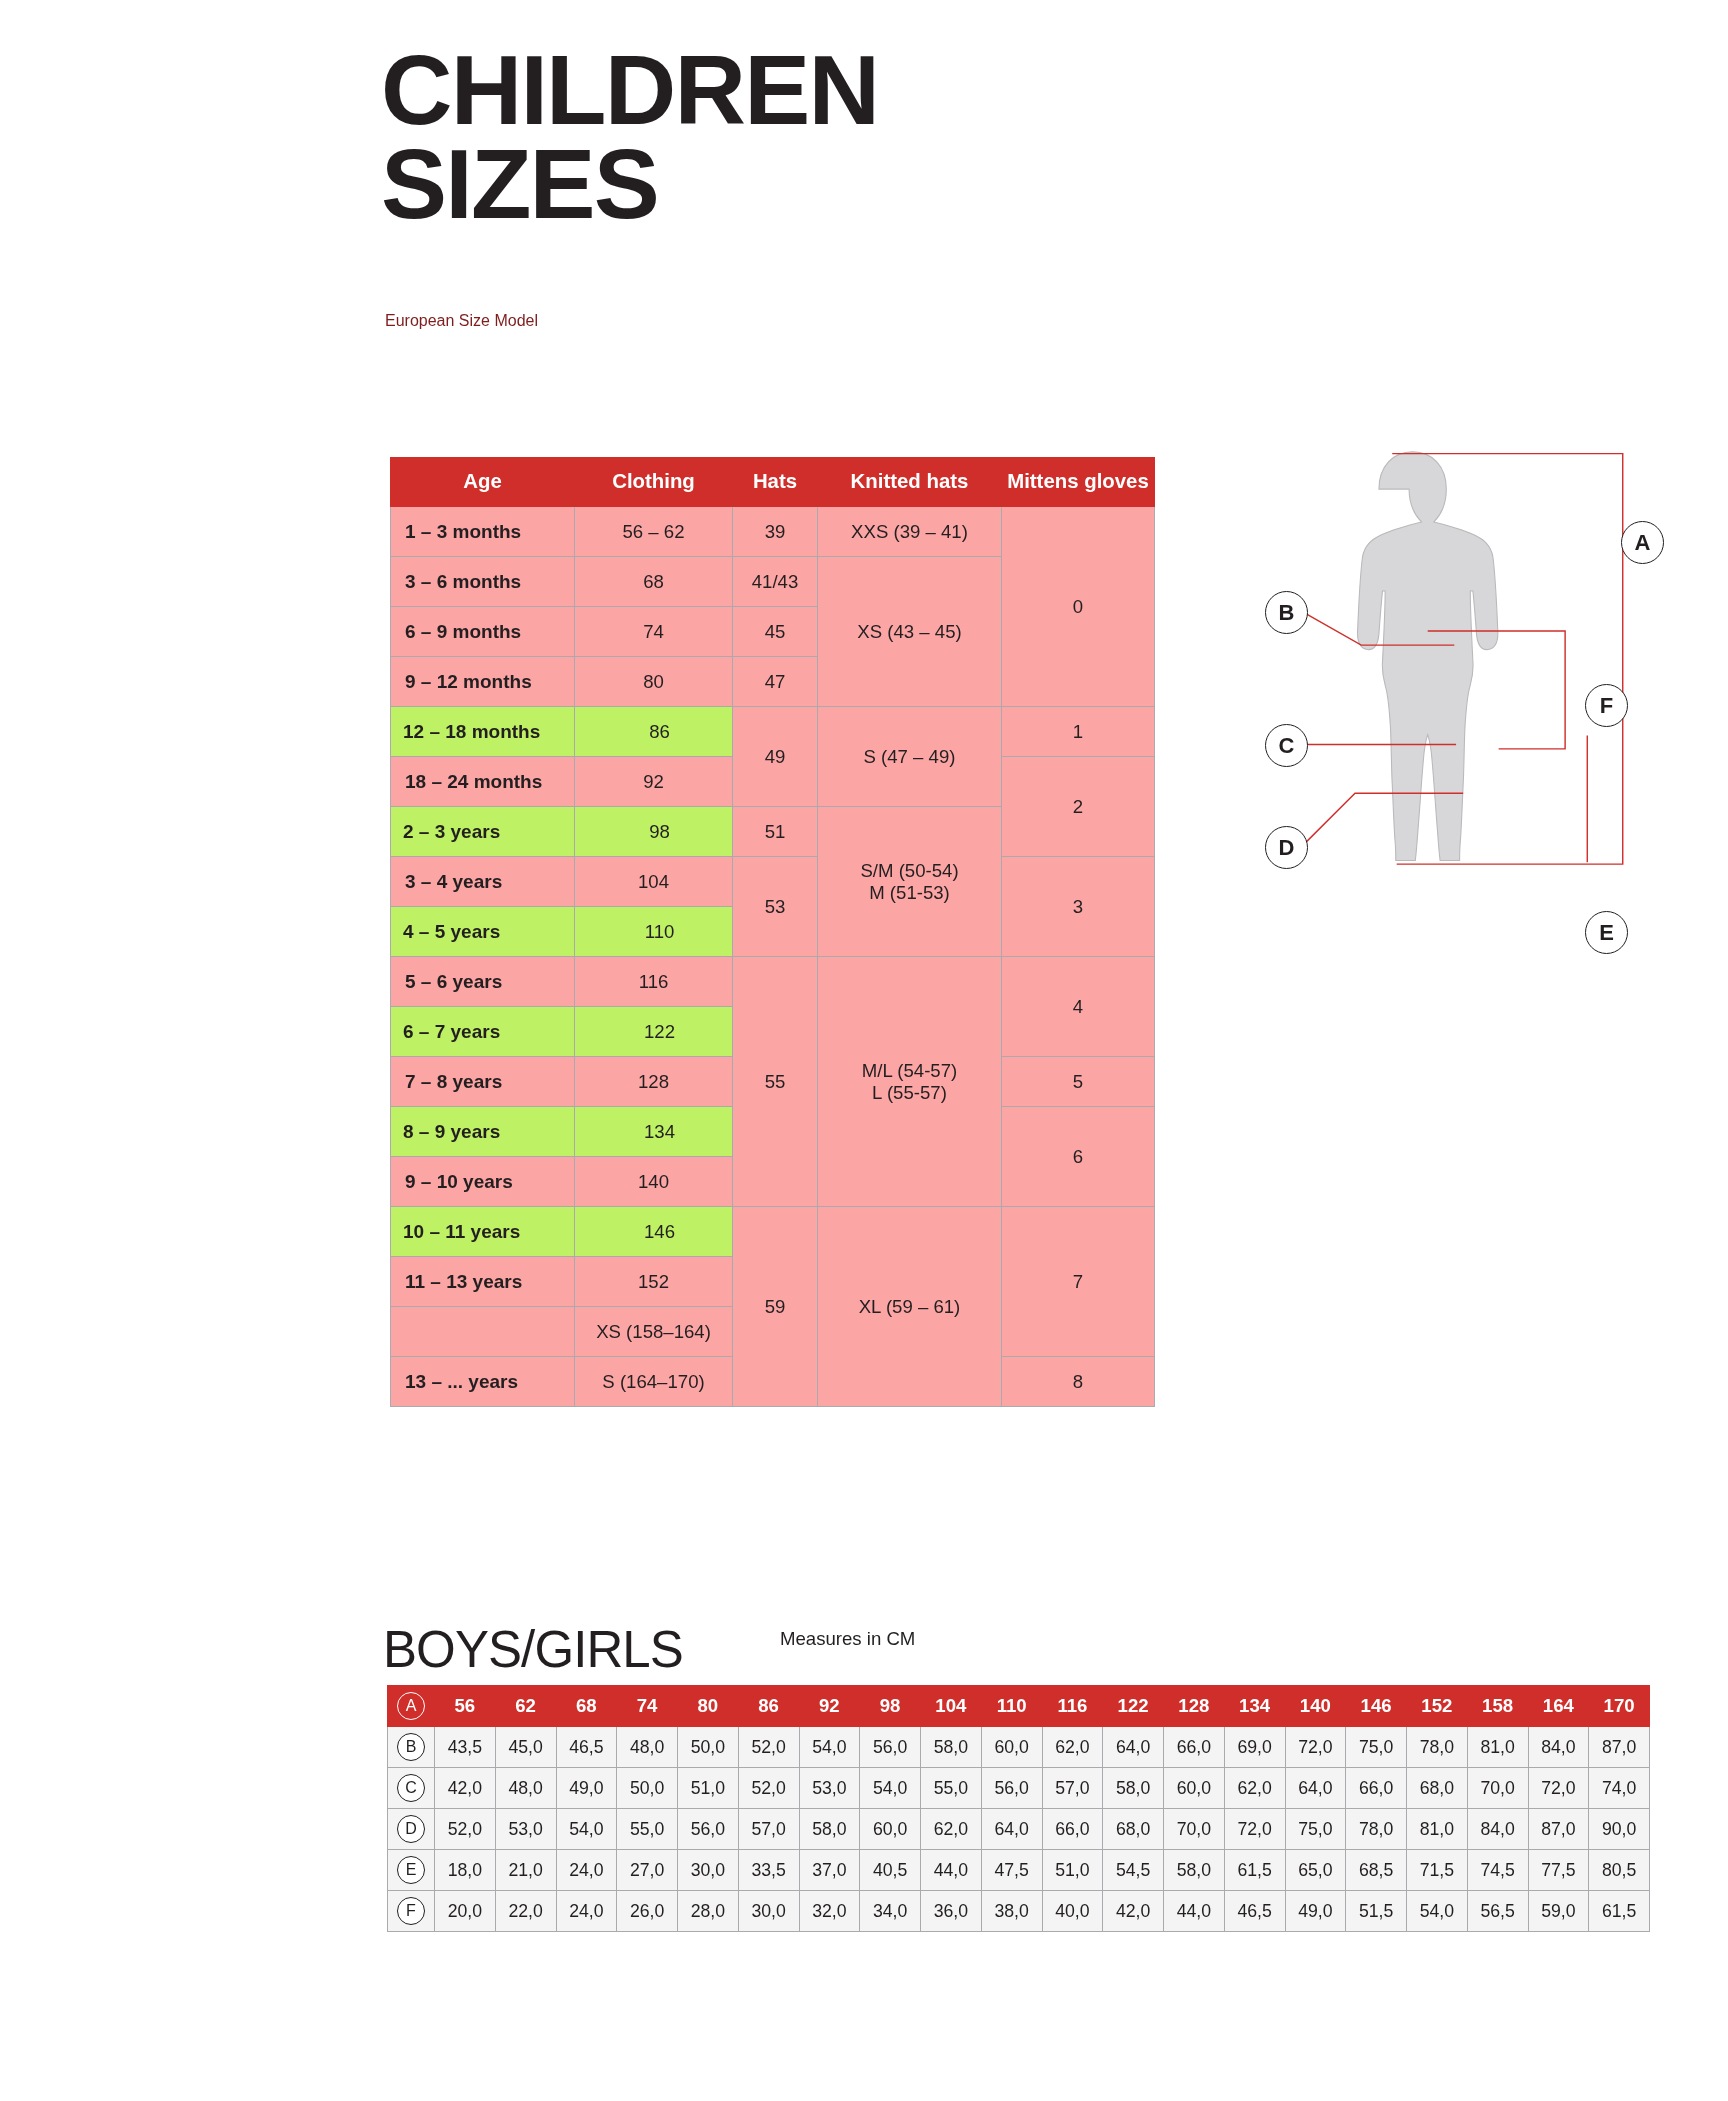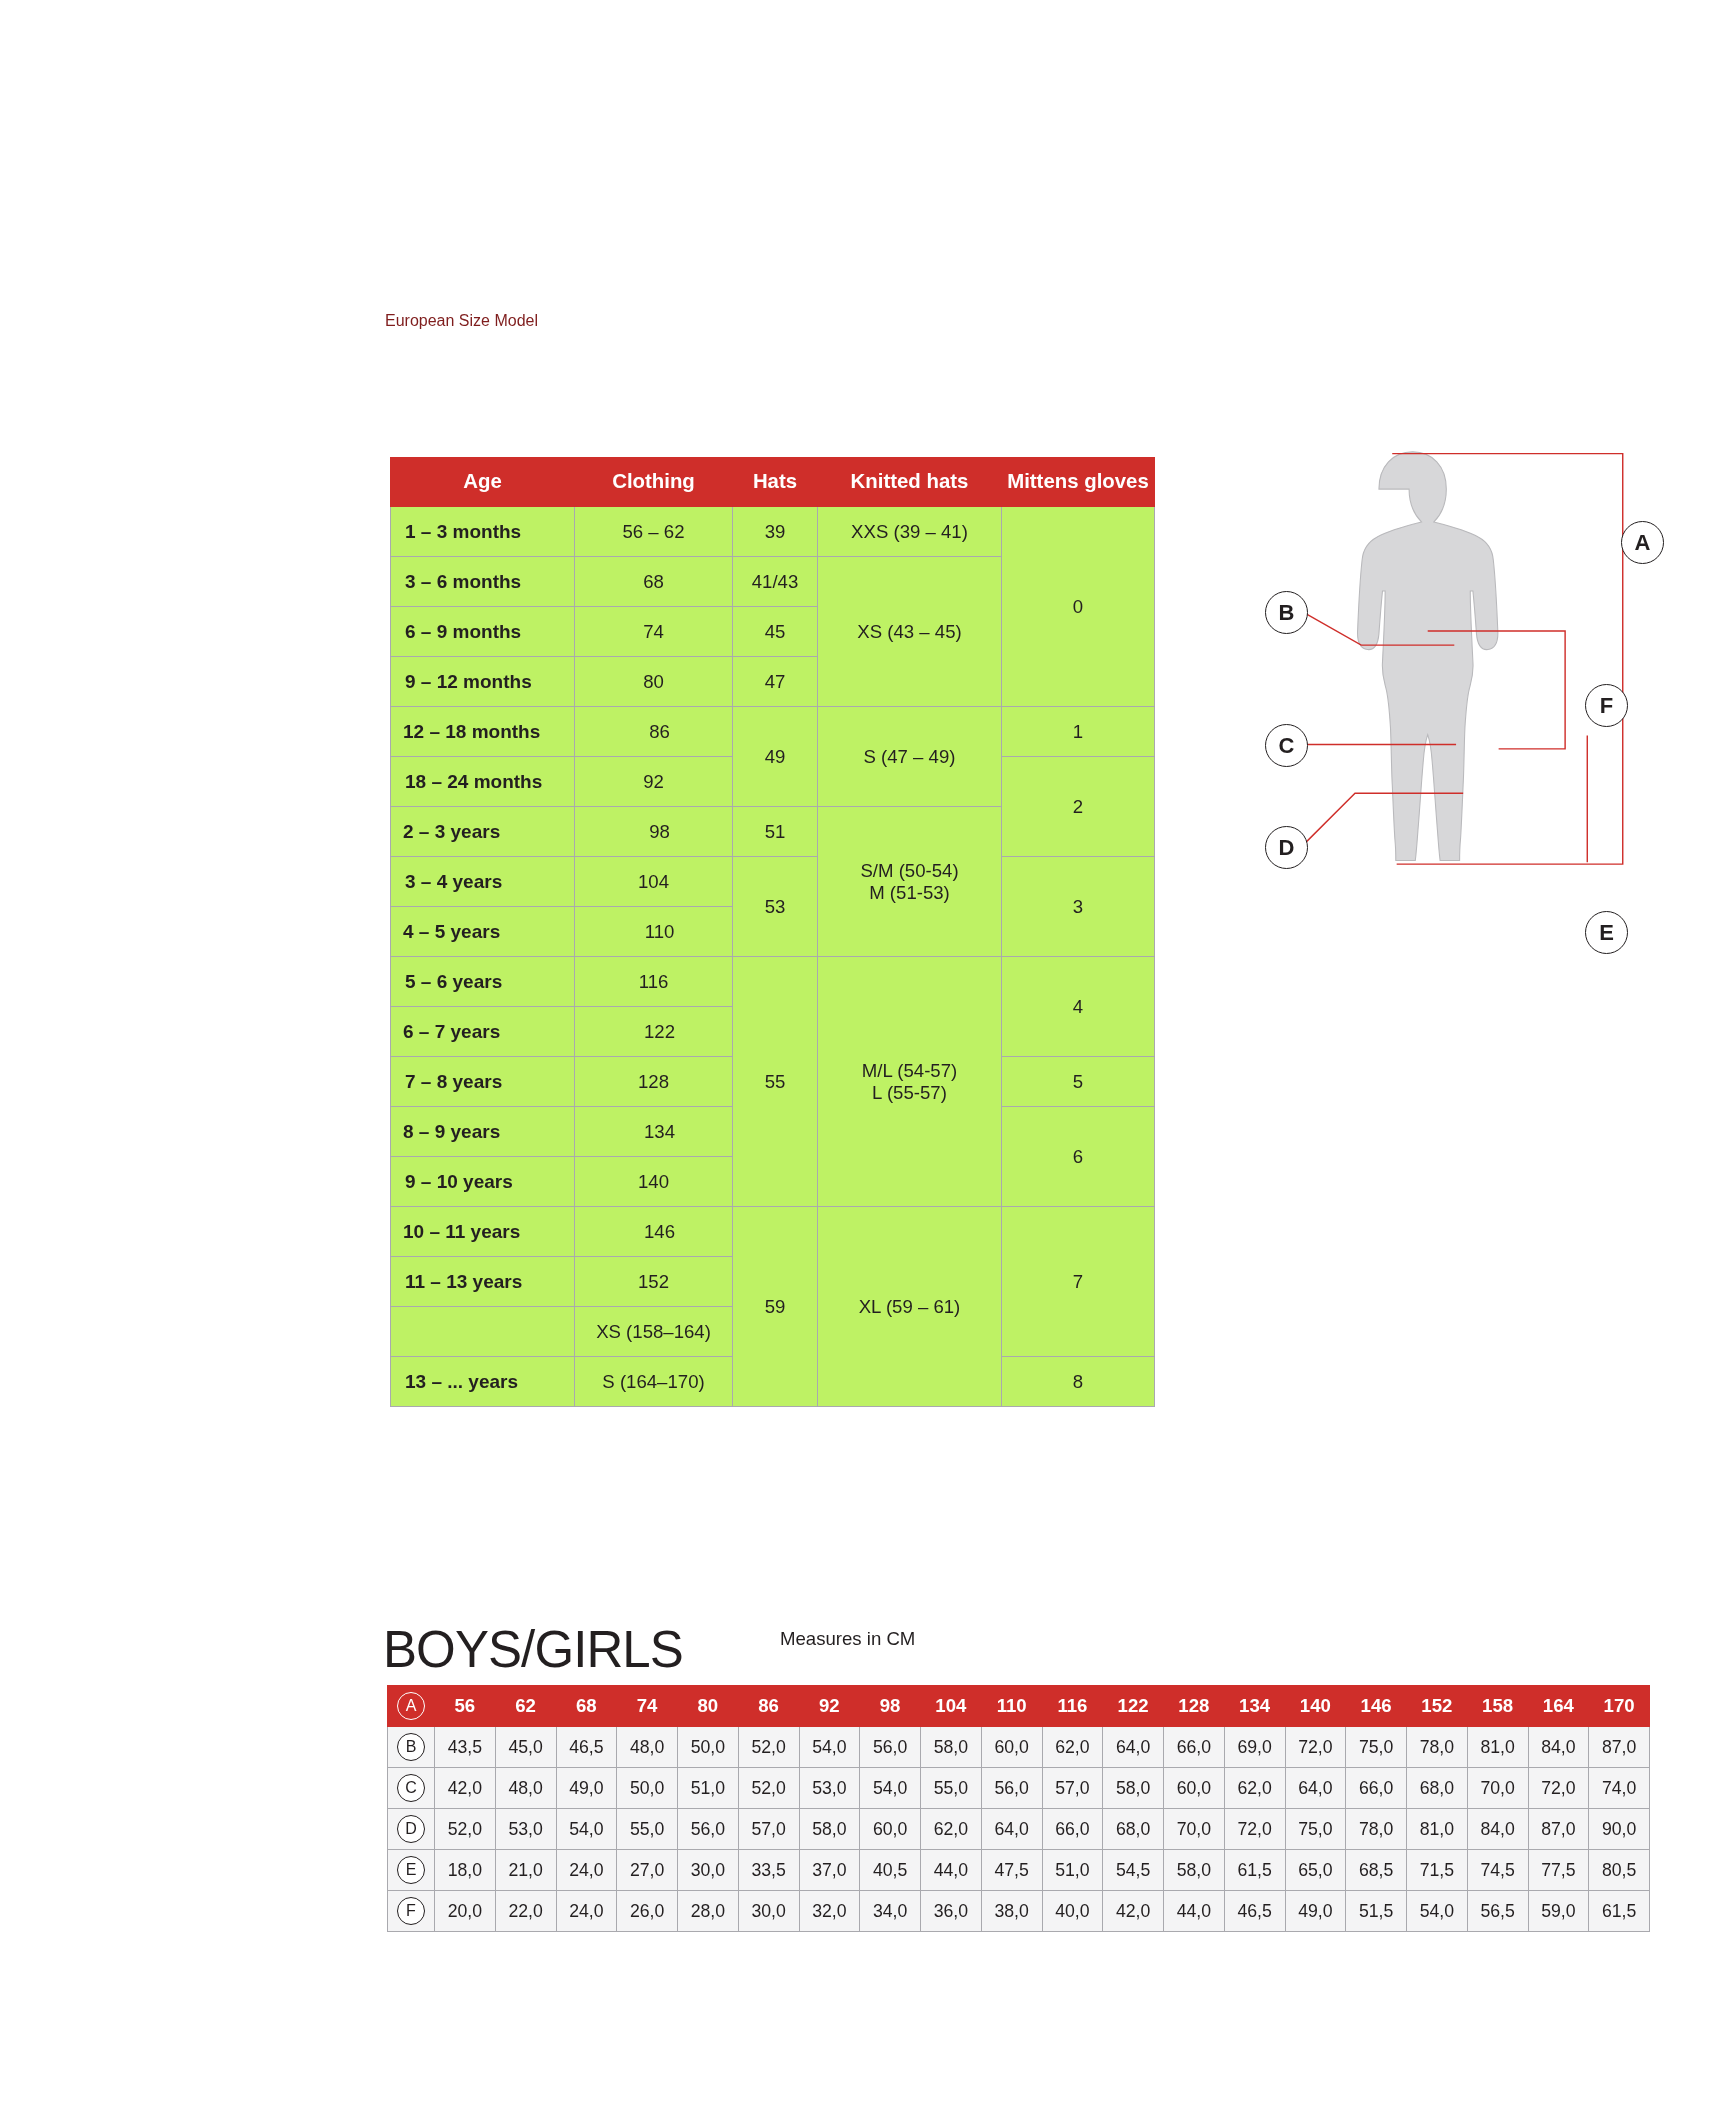--- a/index.html
+++ b/index.html
@@ -74,21 +74,21 @@
     font-weight: 700;
     text-align: left;
     padding-left: 14px;
     font-size: 19px;
   }
   .size-table td.shade {
     background: #bef264;
     padding-left: 12px;
   }
   .size-table td.white {
-    background: #bef264;
+    background: #fca5a5;
   }
   .col-age { width: 184px; }
   .col-cloth { width: 158px; }
   .col-hats { width: 85px; }
   .col-knit { width: 184px; }
   .col-mitt { width: 153px; }
 
   
   .figure-wrap {
     position: absolute;
@@ -177,20 +177,24 @@
     border-color: #ffffff;
     background: #cf2e2a;
     color: #ffffff;
   }
 </style>
 </head>
 <body>
 
 <div class="page">
 
+  <div class="title">
+    <div>CHILDREN</div>
+    <div>SIZES</div>
+  </div>
   <div class="subtitle">European Size Model</div>
 
   <table class="size-table">
     <colgroup>
       <col class="col-age">
         <col class="col-cloth">
         <col class="col-hats">
         <col class="col-knit">
         <col class="col-mitt">
     </colgroup>

